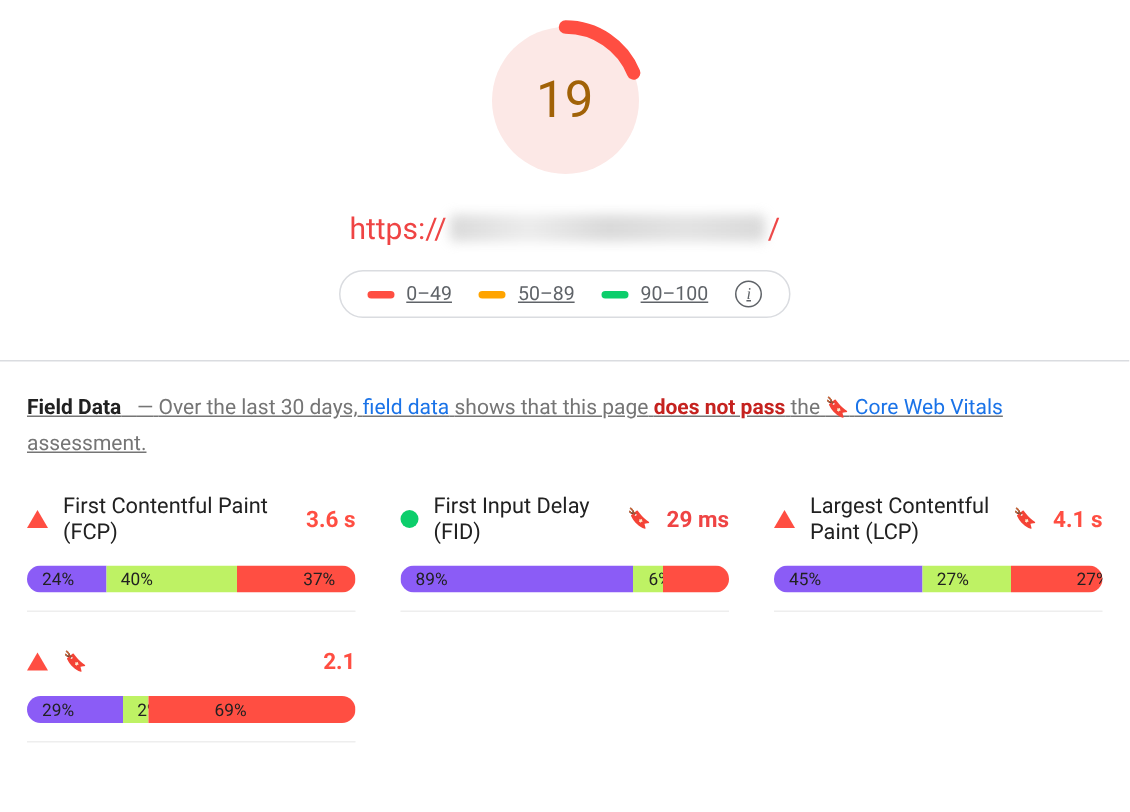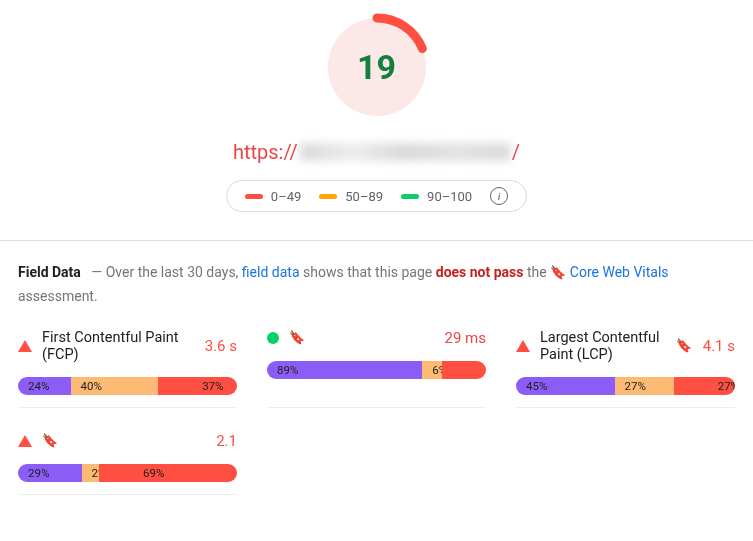--- a/index.html
+++ b/index.html
@@ -2,50 +2,50 @@
 <html><head>
 <meta charset="utf-8">
 <style>
   * { box-sizing: border-box; margin: 0; padding: 0; }
   body { font-family: Roboto, Arial, sans-serif; background: #fff; width: 753px; height: 541px; overflow: hidden; color: #212121; }
   .top { display: flex; flex-direction: column; align-items: center; padding-top: 12px; }
   .gauge-wrap { position: relative; width: 110px; height: 110px; }
   .gauge-wrap svg { transform: rotate(-90deg); }
   .gauge-bg { fill: #fce8e6; }
   .gauge-arc { fill: none; stroke: #ff4e42; stroke-width: 9; stroke-linecap: round; }
-  .gauge-score { position: absolute; inset: 0; display: flex; align-items: center; justify-content: center; font-size: 34px; font-weight: 700; color: #15803d; }
+  .gauge-score { position: absolute; inset: 0; display: flex; align-items: center; justify-content: center; font-size: 34px; font-weight: 400; color: #a16207; }
   .url { margin-top: 18px; font-size: 20px; color: #ef4444; display: flex; align-items: center; gap: 2px; }
   .blur { display: inline-block; width: 210px; height: 18px; background: linear-gradient(90deg,#bbb,#ddd,#bbb,#ccc,#bbb); filter: blur(4px); border-radius: 3px; opacity: .55; }
-  .legend { margin-top: 16px; border: 1px solid #dadce0; border-radius: 24px; padding: 6px 18px; display: flex; align-items: center; gap: 18px; font-size: 13px; color: #5f6368; }
+  .legend { margin-top: 16px; border: 1px solid #dadce0; border-radius: 24px; padding: 6px 18px; display: flex; align-items: center; gap: 18px; font-size: 13px; color: #5f6368; text-decoration: underline; }
   .lg { display: flex; align-items: center; gap: 8px; }
   .dash { width: 18px; height: 5px; border-radius: 3px; }
   .red { background: #ff4e42; }
   .orange { background: #ffa400; }
   .green { background: #0cce6b; }
   .info-icon { width: 18px; height: 18px; border: 1.5px solid #5f6368; border-radius: 50%; display: flex; align-items: center; justify-content: center; font-size: 11px; color: #5f6368; font-family: serif; font-style: italic; cursor: pointer; }
   .divider { border-top: 1px solid #dadce0; margin-top: 28px; }
   .field { padding: 20px 18px 0 18px; }
-  .field-head { font-size: 14px; color: #757575; line-height: 1.7; }
+  .field-head { font-size: 14px; color: #757575; line-height: 1.7; text-decoration: underline; }
   .field-head .label { font-weight: 700; color: #212121; }
   .link { color: #1a73e8; }
   .fail { color: #c5221f; font-weight: 700; }
   .bm { color: #1a73e8; font-size: 13px; }
   .metrics { display: grid; grid-template-columns: 1fr 1fr 1fr; gap: 24px 30px; margin-top: 20px; }
   .metric { border-bottom: 1px solid #eee; padding-bottom: 12px; }
   .mhead { display: flex; align-items: center; gap: 10px; }
   .tri { width: 0; height: 0; border-left: 7px solid transparent; border-right: 7px solid transparent; border-bottom: 12px solid #ff4e42; }
   .circ { width: 12px; height: 12px; border-radius: 50%; background: #0cce6b; }
   .mname { font-size: 14.5px; color: #212121; flex: 1; display: flex; align-items: center; gap: 4px; }
-  .mval { font-size: 15px; font-weight: 400; }
+  .mval { font-size: 15px; font-weight: 700; }
   .mval.bad { color: #ff4e42; }
   .mval.good { color: #ef4444; }
   .bar { display: flex; height: 18px; border-radius: 9px; overflow: hidden; margin-top: 14px; font-size: 11.5px; }
   .seg { display: flex; align-items: center; padding-left: 10px; color: #212121; }
   .seg.g { background: #8b5cf6; }
-  .seg.o { background: #fdba74; }
+  .seg.o { background: #bef264; }
   .seg.r { background: #ff4e42; padding-left: 44px; }
 </style>
 </head>
 <body>
 
 <div class="top">
   <div class="gauge-wrap">
     <svg width="110" height="110" viewBox="0 0 110 110">
       <circle class="gauge-bg" cx="55" cy="55" r="49"></circle>
       <circle class="gauge-arc" cx="55" cy="55" r="49" stroke-dasharray="58 250"></circle>
@@ -110,20 +110,21 @@
         <div class="seg r" style="width:36%">
             <span>37%</span>
           </div>
       </div>
     </div>
 
     <div class="metric">
       <div class="mhead">
         <span class="circ"></span>
         <span class="mname">
+            <span>First Input Delay (FID)</span> 
             <span class="bm">🔖</span>
           </span>
         <span class="mval good">29 ms</span>
       </div>
       <div class="bar">
         <div class="seg g" style="width:82%">
             <span>89%</span>
           </div>
         <div class="seg o" style="width:9%">
             <span>6%</span>

